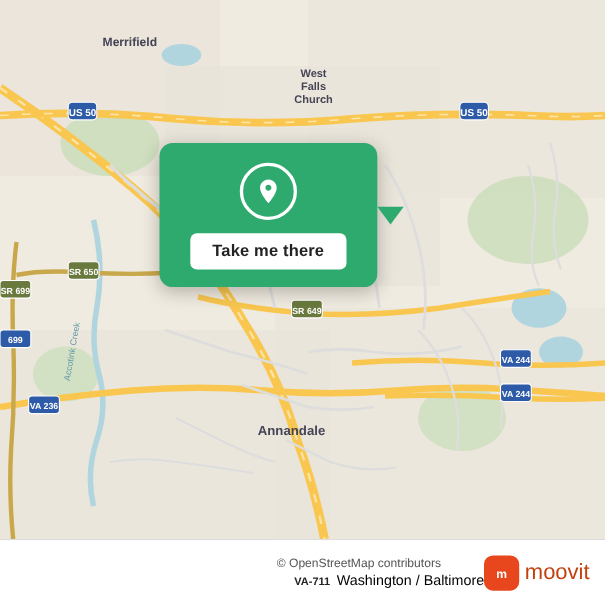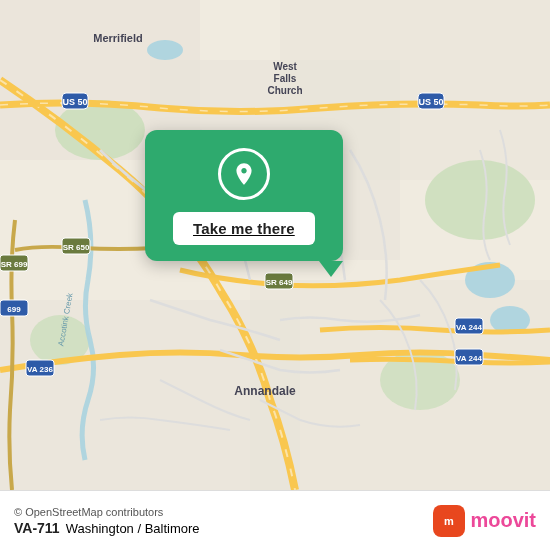--- a/index.html
+++ b/index.html
@@ -24,24 +24,23 @@
     #map-svg {
       width: 100%;
       height: 100%;
     }
 
     #popup-container {
       position: absolute;
       top: 130px;
       left: 145px;
       display: flex;
-      flex-direction: column;
-      align-items: flex-end;
+      flex-direction: row;
+      align-items: center;
       z-index: 10;
-      text-decoration: underline;
     }
 
     #popup-box {
       background: #2eaa6e;
       border-radius: 12px;
       padding: 18px 28px 16px 28px;
       display: flex;
       flex-direction: column;
       align-items: center;
       box-shadow: 0 4px 16px rgba(0,0,0,0.25);
@@ -85,47 +84,47 @@
       border-right: 12px solid transparent;
       border-top: 16px solid #2eaa6e;
     }
 
     #bottom-bar {
       width: 550px;
       height: 60px;
       background: white;
       display: flex;
       align-items: center;
-      justify-content: space-between;
+      justify-content: flex-end;
       padding: 0 14px 0 14px;
       border-top: 1px solid #ddd;
     }
 
     #attribution {
       font-size: 11px;
       color: #555;
     }
 
     #location-title {
-      font-size: 14px;
+      font-size: 10px;
       font-weight: 600;
       color: #222;
-      margin-left: 0;
+      margin-left: 16px;
     }
 
     #moovit-logo {
       display: flex;
       align-items: center;
       gap: 5px;
     }
 
     #moovit-logo-text {
       font-size: 20px;
-      font-weight: 700;
-      color: #ec4899;
+      font-weight: 400;
+      color: #c2410c;
     }
 
     #moovit-logo-icon {
       width: 32px;
       height: 32px;
       background: #e8471e;
       border-radius: 8px;
       display: flex;
       align-items: center;
       justify-content: center;

